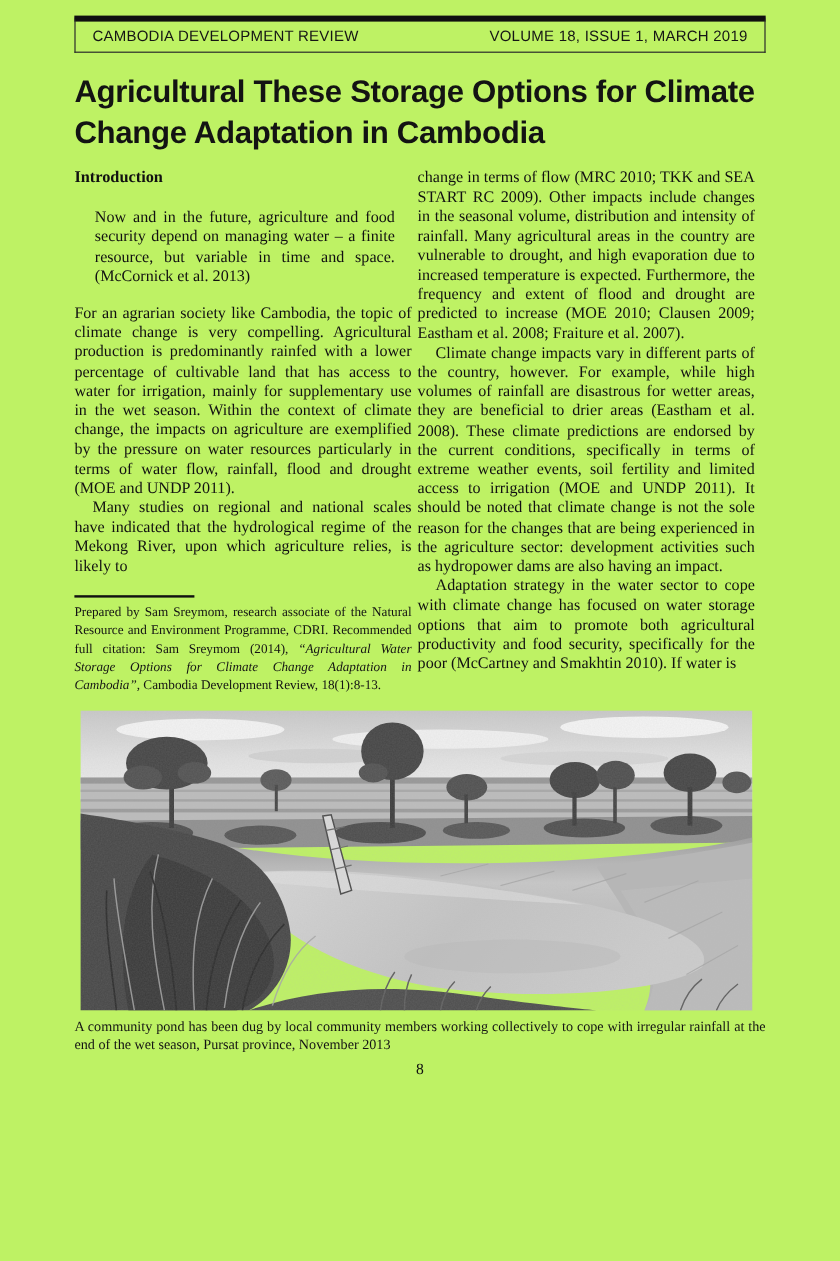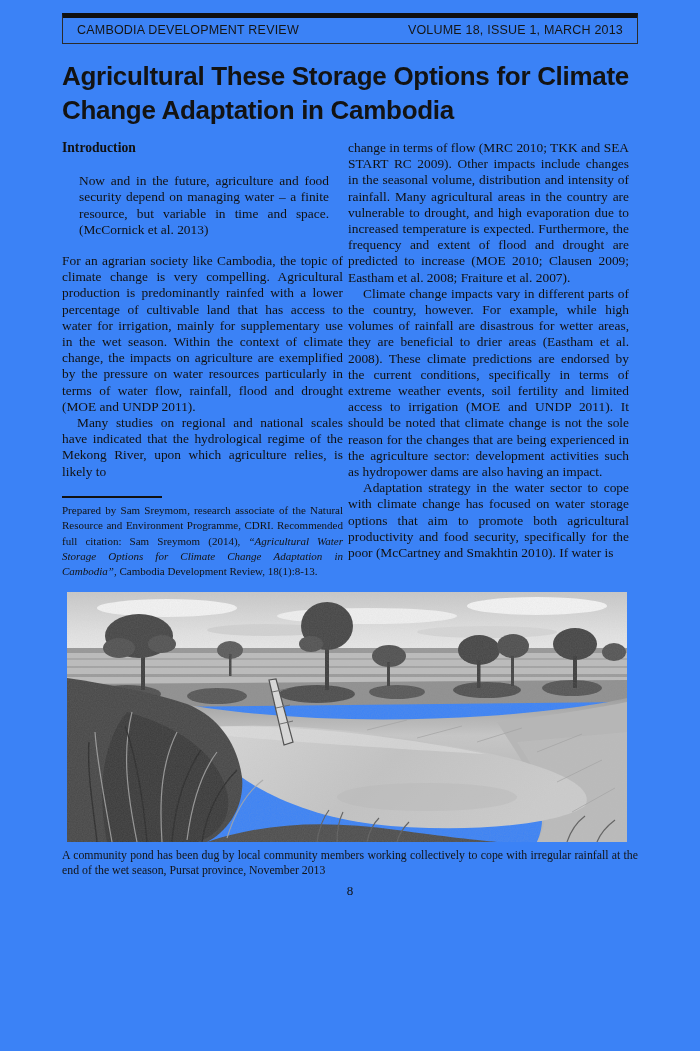--- a/index.html
+++ b/index.html
@@ -1,20 +1,20 @@
 <!DOCTYPE html>
 <html><head>
 <meta charset="utf-8">
 <style>
   * { margin:0; padding:0; box-sizing:border-box; }
   html,body { background:#ffffff; }
   .page {
     position:relative;
     width:700px; height:1051px;
-    background:#3b82f6;
+    background:#bef264;
     overflow:hidden;
     font-family:"Liberation Serif", serif;
     color:#111;
   }
   .content { margin:0 62px; width:576px; }
 
   
   .masthead {
     margin-top:13px;
     border:1.5px solid #2b2b2b;
@@ -62,21 +62,21 @@
   .page-number { margin-top:6px; text-align:center; font-size:13px; }
 </style>
 </head>
 <body>
 
 <div class="page">
   <div class="content">
 
     <div class="masthead">
       <span>CAMBODIA DEVELOPMENT REVIEW</span>
-      <span>VOLUME 18, ISSUE 1, MARCH 2013</span>
+      <span>VOLUME 18, ISSUE 1, MARCH 2019</span>
     </div>
 
     <h1 class="title">Agricultural These Storage Options for Climate Change Adaptation in Cambodia</h1>
 
     <div class="columns">
 
       <div class="col">
         <h3>Introduction</h3>
         <p class="pull-quote">Now and in the future, agriculture and food security depend on managing water – a finite resource, but variable in time and space. (McCornick et al. 2013)</p>
         <p class="para">For an agrarian society like Cambodia, the topic of climate change is very compelling. Agricultural production is predominantly rainfed with a lower percentage of cultivable land that has access to water for irrigation, mainly for supplementary use in the wet season. Within the context of climate change, the impacts on agriculture are exemplified by the pressure on water resources particularly in terms of water flow, rainfall, flood and drought (MOE and UNDP 2011).</p>

